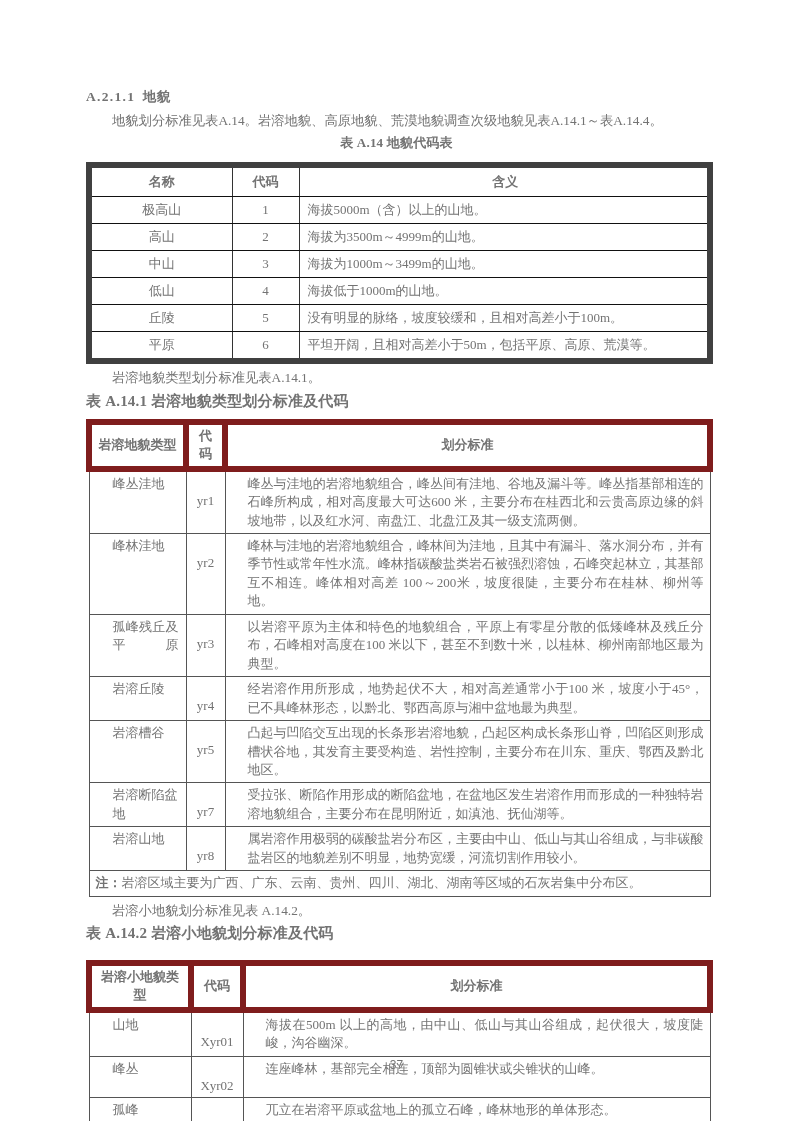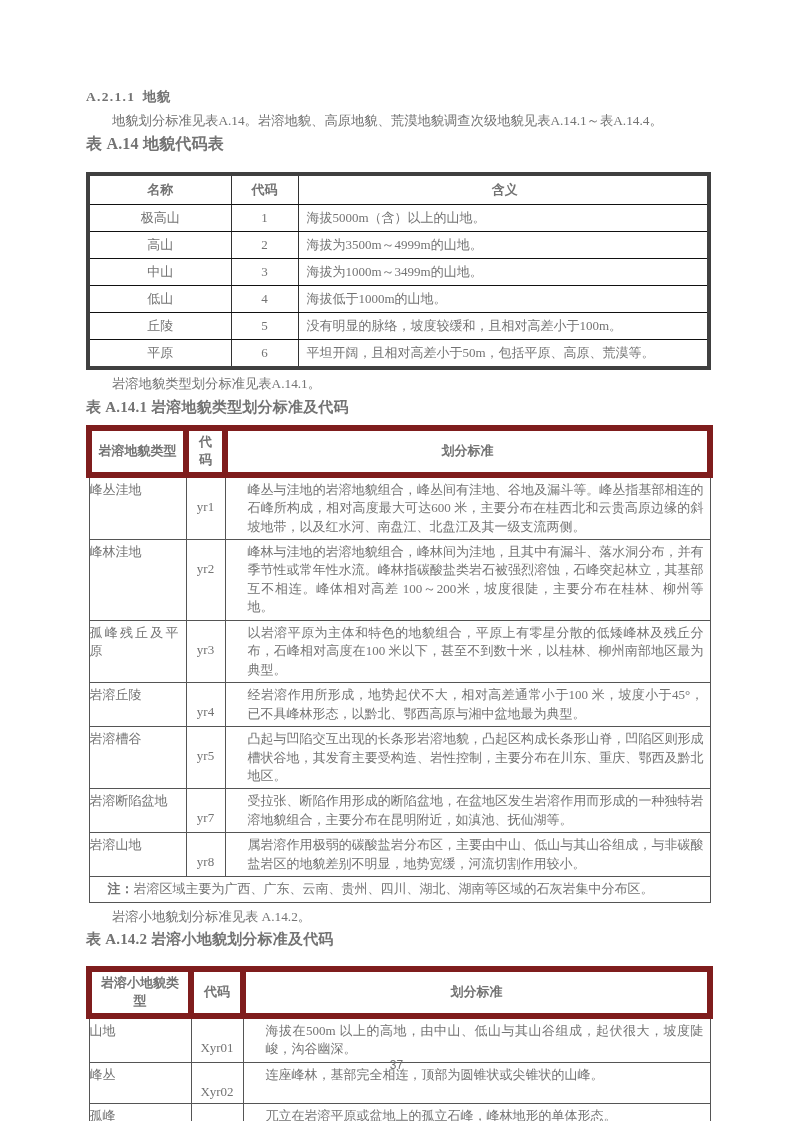--- a/index.html
+++ b/index.html
@@ -34,23 +34,24 @@
     line-height: 1.35;
   }
   .heading .num { letter-spacing: 1.3px; }
   .para {
     font-size: 13.3px;
     line-height: 1.45;
     margin: 0 0 4px 0;
     text-indent: 26px;
   }
   .tbl-title {
-    font-weight: 700;
-    font-size: 16px;
-    margin: 2px 0 17px 0;
+    text-align: center;
+    font-weight: 700;
+    font-size: 13px;
+    margin: 2px 0 10px 0;
     letter-spacing: 0.2px;
   }
   .tbl-title-lg {
     text-align: left;
     font-weight: 700;
     font-size: 15px;
     margin: 4px 0 8px 0;
     letter-spacing: 0.2px;
   }
   .spacer-md { height: 9px; }
@@ -65,21 +66,21 @@
   table td, table th {
     border: 1px solid #1a1a1a;
     padding: 2px 4px;
     vertical-align: middle;
     line-height: 1.42;
     font-weight: 400;
   }
 
   
   .t-a14 {
-    border: 4px solid #404040;
+    border: 6px solid #404040;
     padding-left: 12px;
   }
   .t-a14 td, .t-a14 th {
     border-left: 1px solid #333;
     border-right: 1px solid #333;
     border-top: 1.6px solid #111;
     border-bottom: 1.6px solid #111;
     height: 22px;
   }
   .t-a14 th {
@@ -99,21 +100,21 @@
     font-weight: 700;
     text-align: center;
     height: 23px;
     border: 6px solid #7f1d1d;
   }
   .t-sub td {
     border: 1px solid #555;
   }
   .t-sub .c-type {
     text-align: left;
-    padding-left: 0;
+    padding-left: 23px;
     vertical-align: top;
     padding-top: 3px;
   }
   .t-sub .c-type.just {
     text-align: justify;
     text-align-last: justify;
     padding-right: 7px;
   }
   .t-sub .c-code {
     text-align: center;
@@ -121,21 +122,21 @@
     padding-top: 20px;
   }
   .t-sub .c-std {
     text-align: justify;
     text-justify: inter-ideograph;
     padding: 3px 6px 3px 22px;
     vertical-align: top;
   }
   .t-sub .c-note {
     text-align: left;
-    padding: 3px 18px;
+    padding: 3px 6px;
     font-weight: 700;
   }
   .t-sub .c-note .nbody { font-weight: 400; }
 
   .pagenum {
     position: absolute;
     left: 0;
     right: 0;
     top: 1058px;
     text-align: center;

